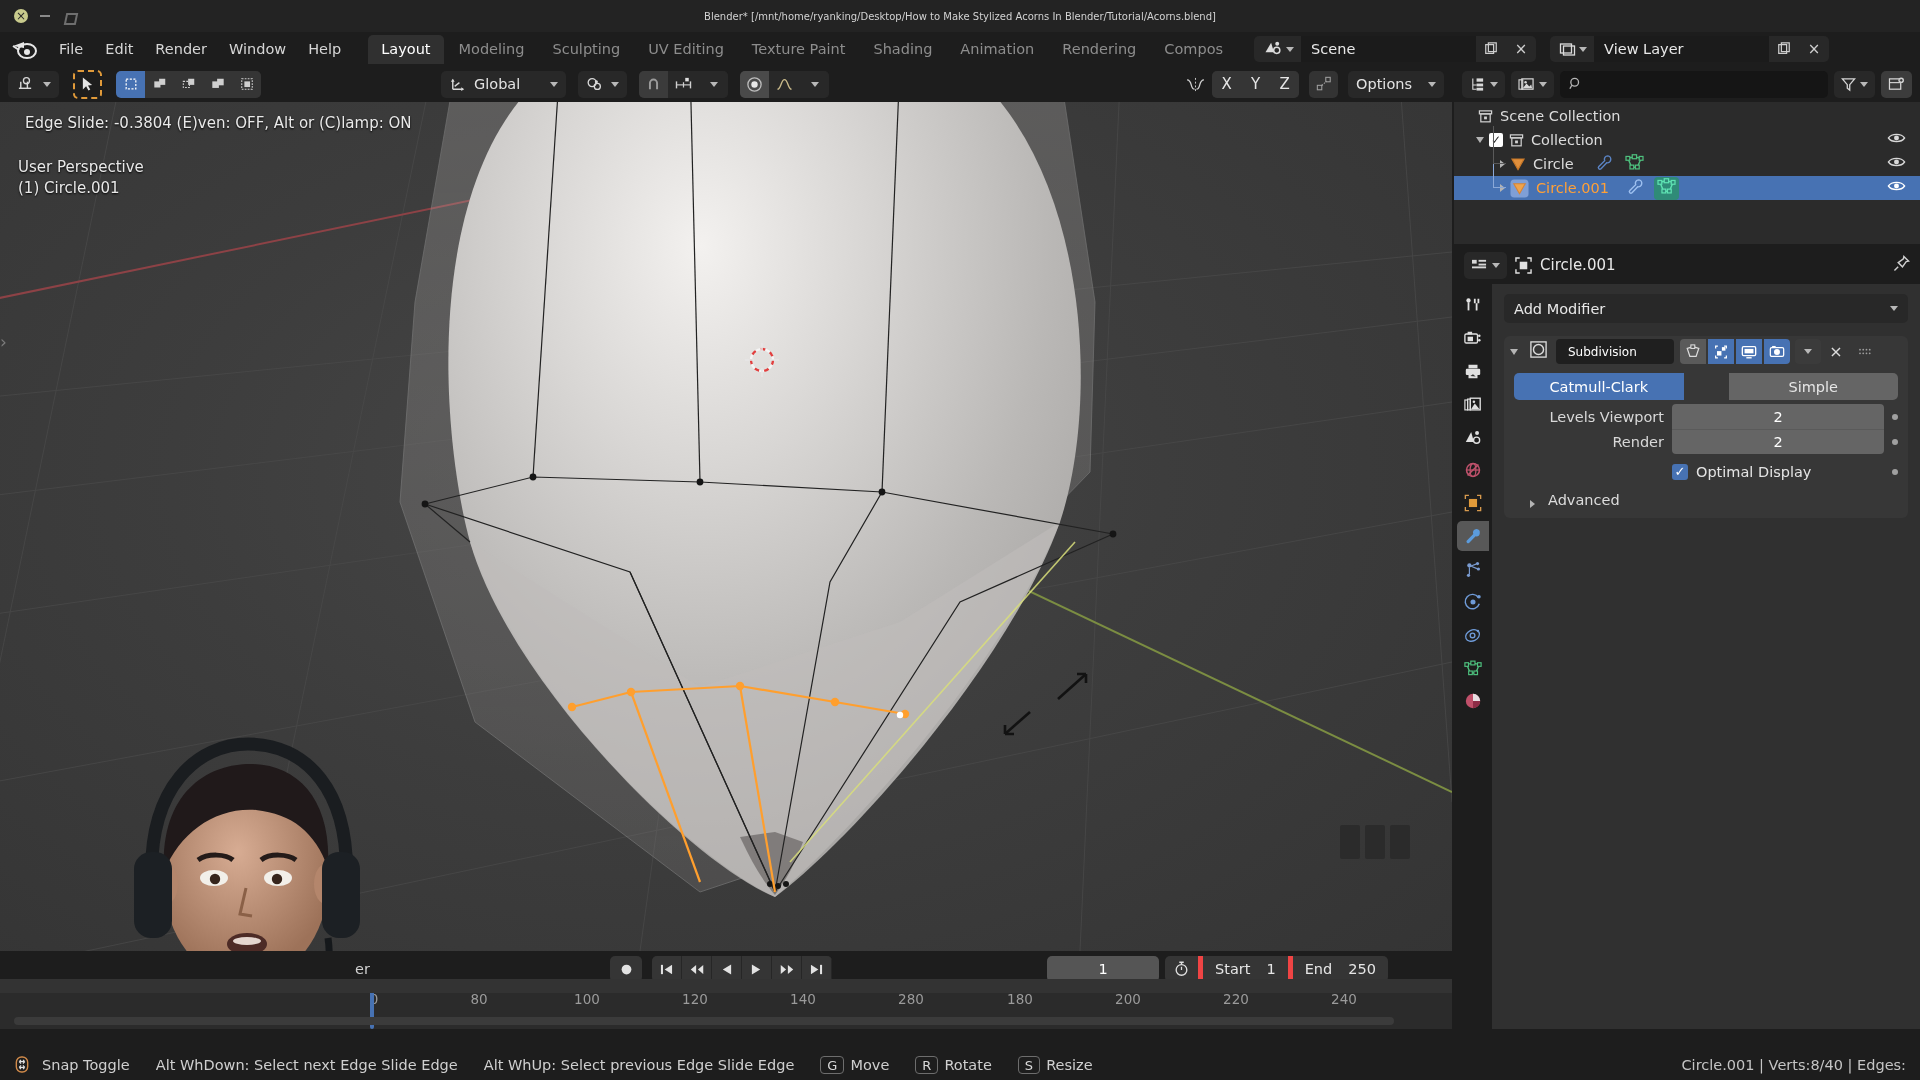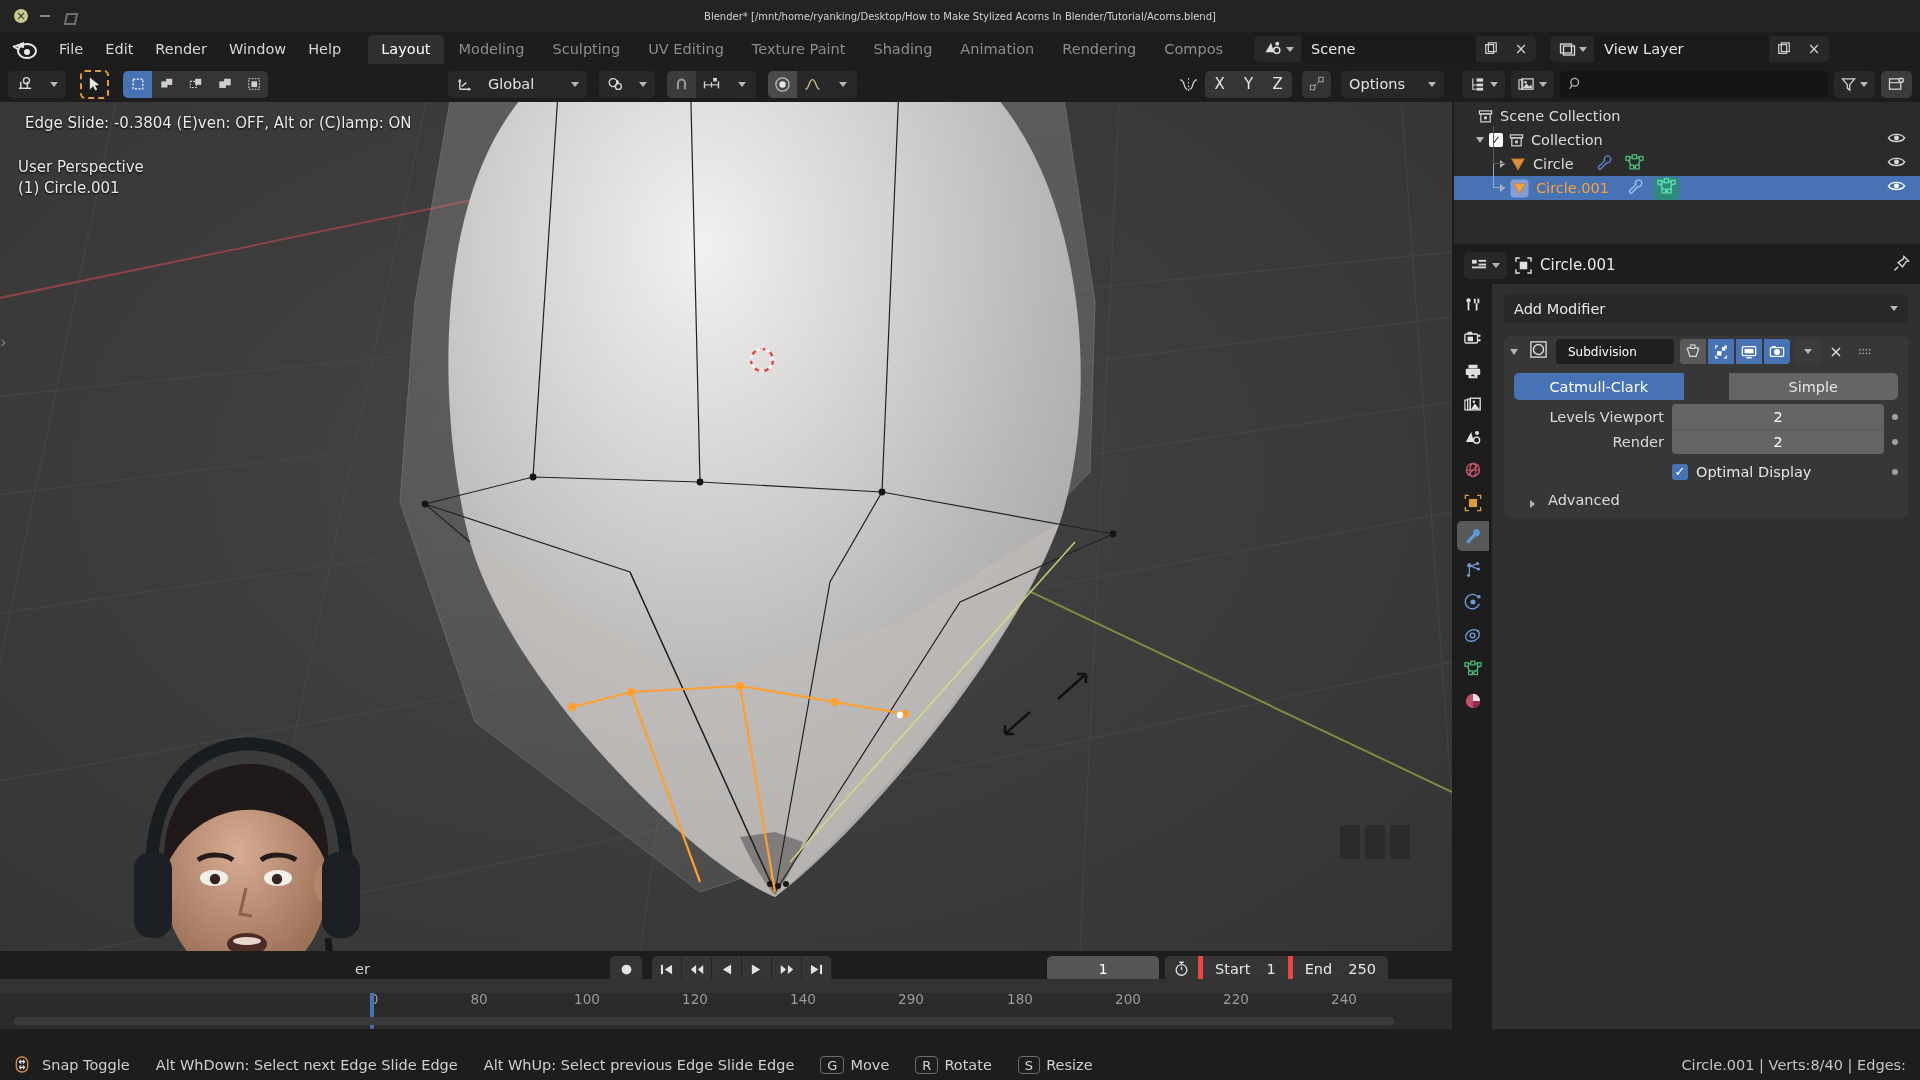--- a/index.html
+++ b/index.html
@@ -44,21 +44,21 @@
   #vp-header { position:absolute; left:0; top:66px; width:1452px; height:36px; background:#1d1d1d;
     display:flex; align-items:center; padding:0 8px; }
   .hgrp { display:flex; align-items:center; background:#282828; border-radius:5px; height:27px; }
   .hbtn { height:27px; min-width:29px; display:flex; align-items:center; justify-content:center;
     padding:0 6px; background:#353535; }
   .hbtn:first-child { border-radius:5px 0 0 5px; }
   .hbtn:last-child { border-radius:0 5px 5px 0; }
   .hbtn.on { background:#4772b3; }
   .hbtn.dk { background:#282828; }
   .mode-sel { background:#282828; border-radius:5px; height:27px; display:flex; align-items:center;
-    gap:15px; padding:0 8px; }
+    gap:8px; padding:0 8px; }
   .txtbtn { font-size:14.5px; color:#e2e2e2; }
   .tool-active { border:2px dashed #e09a3a; border-radius:5px; padding:2px 6px; height:29px;
     display:flex; align-items:center; }
 
   
   #viewport { position:absolute; left:0; top:102px; width:1452px; height:849px; overflow:hidden;
     background:#3b3b3b; }
   #vp-bg { position:absolute; inset:0;
     background:
       radial-gradient(ellipse 1100px 700px at 46% 44%, #474747 0%, #3d3d3d 45%, #343434 100%); }
@@ -609,21 +609,21 @@
       </div>
     </div>
   </div>
 
   <div id="tl-ruler">
     <div class="tick-lab" style="left:374px">0</div>
     <div class="tick-lab" style="left:479px">80</div>
     <div class="tick-lab" style="left:587px">100</div>
     <div class="tick-lab" style="left:695px">120</div>
     <div class="tick-lab" style="left:803px">140</div>
-    <div class="tick-lab" style="left:911px">290</div>
+    <div class="tick-lab" style="left:911px">280</div>
     <div class="tick-lab" style="left:1020px">180</div>
     <div class="tick-lab" style="left:1128px">200</div>
     <div class="tick-lab" style="left:1236px">220</div>
     <div class="tick-lab" style="left:1344px">240</div>
     <div id="playhead" style="left:370px;"></div>
   </div>
   <div id="tl-strip"></div>
   <div id="tl-scroll"></div>
 </div>
 

